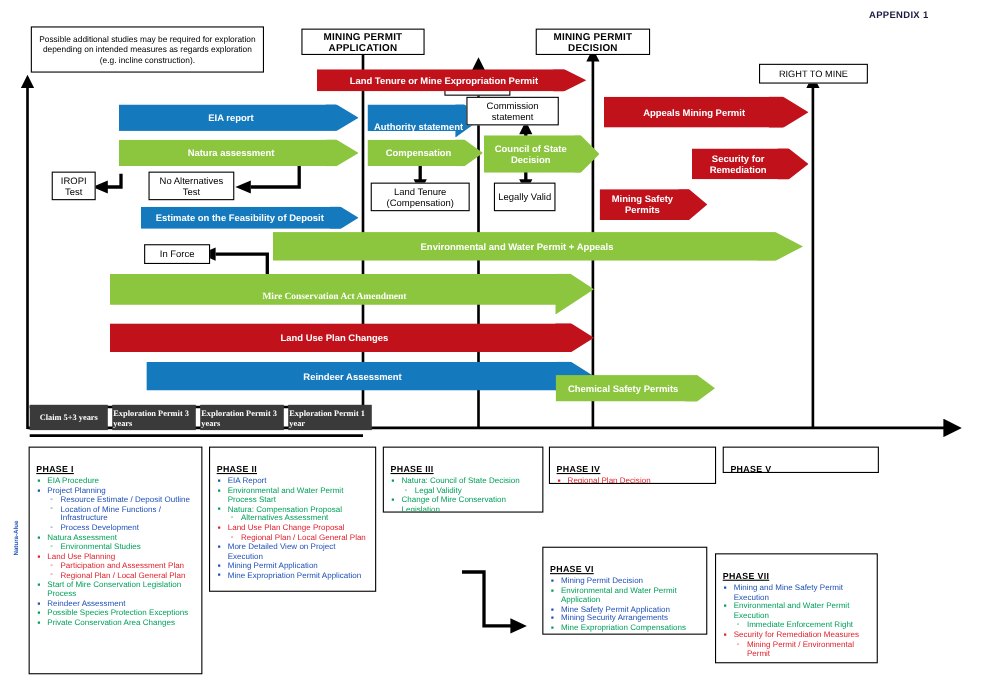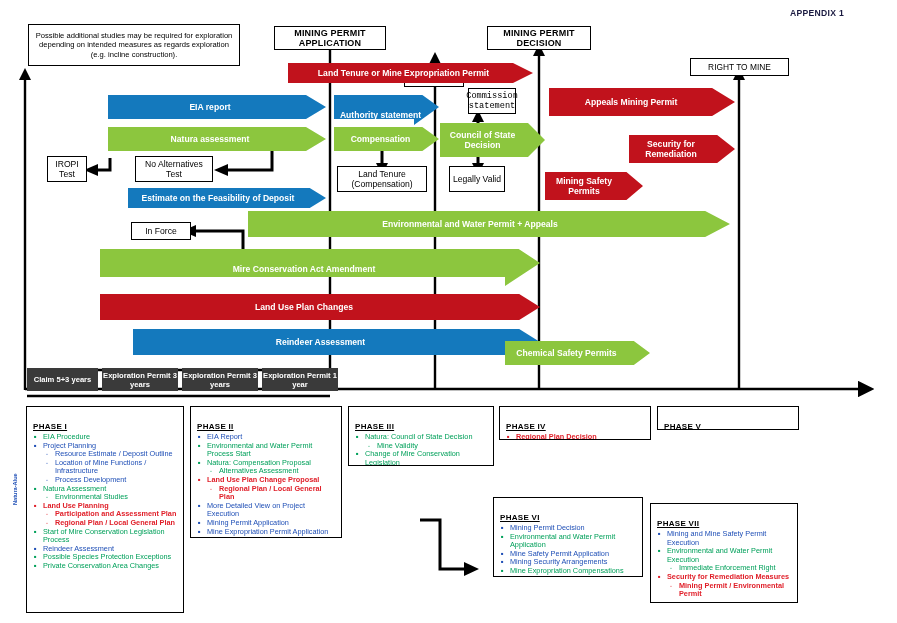--- a/index.html
+++ b/index.html
@@ -22,22 +22,22 @@
     color:#fff;font-weight:bold;font-size:8.6px;line-height:10px;text-align:center;
   }
   .arrow .lbl{padding-right:14px;pointer-events:none;}
   .arrow.blue{background:#1479bd;}
   .arrow.green{background:#8cc63e;}
   .arrow.red{background:#c1121c;}
 
   
   .seg{
     position:absolute;background:#3a3a3a;color:#fff;font-size:7.6px;line-height:9px;
-    text-align:center;display:flex;align-items:center;justify-content:center;
-    font-weight:bold;box-sizing:border-box;padding:1px;
+    display:flex;align-items:center;justify-content:center;
+    font-weight:bold;box-sizing:border-box;padding:1px;font-family:Liberation Serif, serif;
   }
 
   
   .phase{
     position:absolute;box-sizing:border-box;border:1.4px solid #000;background:#fff;
     padding:3px 4px 4px 4px;overflow:hidden;
   }
   .phase h4{
     margin:12px 0 2px 2px;font-size:8px;font-weight:bold;color:#000;
     text-decoration:underline;letter-spacing:.3px;
@@ -48,21 +48,21 @@
   }
   .phase li.lv1::before{
     content:"\25A0";position:absolute;left:3px;top:0px;font-size:4.2px;line-height:8.6px;
   }
   .phase li.lv2{padding-left:24px;}
   .phase li.lv2::before{
     content:"\25AB";position:absolute;left:15px;top:0px;font-size:5.4px;line-height:8.6px;
   }
   .c-blue{color:#1f4fb6;} .c-blue::before{color:#1f4fb6;}
   .c-green{color:#00a05a;} .c-green::before{color:#00a05a;}
-  .c-red{color:#e0202a;font-weight:bold;} .c-red::before{color:#e0202a;}
+  .c-red{color:#e0202a;} .c-red::before{color:#e0202a;}
 
   .appendix{position:absolute;font-size:8.6px;font-weight:bold;color:#1a1a40;letter-spacing:.3px;}
   .vertlabel{
     position:absolute;font-size:5.6px;color:#1f4fb6;font-weight:bold;
     transform:rotate(-90deg);transform-origin:left top;white-space:nowrap;
   }
 </style>
 </head>
 <body>
 
@@ -166,37 +166,37 @@
     <span class="lbl" style="padding-right:22px;">Security for Remediation</span>
   </div>
 
   <div class="arrow red" style="left:545px;top:172px;width:98px;height:28px;
               clip-path:polygon(0 0, 72px 0, 72px -8px, 98px 14px, 72px 36px, 72px 28px, 0 28px);">
     <span class="lbl" style="padding-right:20px;">Mining Safety Permits</span>
   </div>
 
   <div class="txtbox" style="left:47px;top:156px;width:40px;height:26px;">IROPI Test</div>
   <div class="txtbox" style="left:135px;top:156px;width:78px;height:26px;">No Alternatives Test</div>
-  <div class="txtbox" style="left:468px;top:88px;width:48px;height:26px;font-family:Liberation Mono, monospace;">Commission statement</div>
+  <div class="txtbox" style="left:424px;top:88px;width:84px;height:26px;">Commission statement</div>
   <div class="txtbox" style="left:337px;top:166px;width:90px;height:26px;">Land Tenure (Compensation)</div>
   <div class="txtbox" style="left:449px;top:166px;width:56px;height:26px;">Legally Valid</div>
   <div class="txtbox" style="left:131px;top:222px;width:60px;height:18px;">In Force</div>
 
   <div class="arrow blue" style="left:128px;top:188px;width:198px;height:20px;
               clip-path:polygon(0 0, 172px 0, 172px -6px, 198px 10px, 172px 26px, 172px 20px, 0 20px);">
     <span class="lbl" style="padding-right:18px;">Estimate on the Feasibility of Deposit</span>
   </div>
 
   <div class="arrow green" style="left:248px;top:211px;width:482px;height:26px;
               clip-path:polygon(0 0, 440px 0, 440px -9px, 482px 13px, 440px 35px, 440px 26px, 0 26px);">
     <span class="lbl" style="padding-right:38px;">Environmental and Water Permit + Appeals</span>
   </div>
 
   <div class="arrow green" style="left:100px;top:249px;width:440px;height:40px;
-              clip-path:polygon(0 0, 405px 0, 405px -9px, 440px 14px, 405px 37px, 405px 28px, 0 28px);">
+              clip-path:polygon(0 0, 405px 0, 405px -9px, 440px 14px, 405px 37px, 405px 28px, 0 28px);font-family:Liberation Serif, serif;">
     <span class="lbl" style="padding-right:32px;">Mire Conservation Act Amendment</span>
   </div>
 
   <div class="arrow red" style="left:100px;top:294px;width:440px;height:26px;
               clip-path:polygon(0 0, 405px 0, 405px -9px, 440px 13px, 405px 35px, 405px 26px, 0 26px);">
     <span class="lbl" style="padding-right:32px;">Land Use Plan Changes</span>
   </div>
 
   <div class="arrow blue" style="left:133px;top:329px;width:407px;height:26px;
               clip-path:polygon(0 0, 372px 0, 372px -9px, 407px 13px, 372px 35px, 372px 26px, 0 26px);">
@@ -247,21 +247,21 @@
         <li class="lv1 c-blue">More Detailed View on Project Execution</li>
         <li class="lv1 c-blue">Mining Permit Application</li>
         <li class="lv1 c-blue">Mine Expropriation Permit Application</li>
       </ul>
   </div>
 
   <div class="phase" id="phase-3" style="left:348px;top:406px;width:146px;height:60px;">
     <h4>PHASE III</h4>
     <ul>
         <li class="lv1 c-green">Natura: Council of State Decision</li>
-        <li class="lv2 c-green">Mine Validity</li>
+        <li class="lv2 c-green">Legal Validity</li>
         <li class="lv1 c-green">Change of Mire Conservation Legislation</li>
       </ul>
   </div>
 
   <div class="phase" id="phase-4" style="left:499px;top:406px;width:152px;height:34px;">
     <h4>PHASE IV</h4>
     <ul>
         <li class="lv1 c-red">Regional Plan Decision</li>
         <li class="lv2 c-red">Ministry Confirmation</li>
       </ul>

